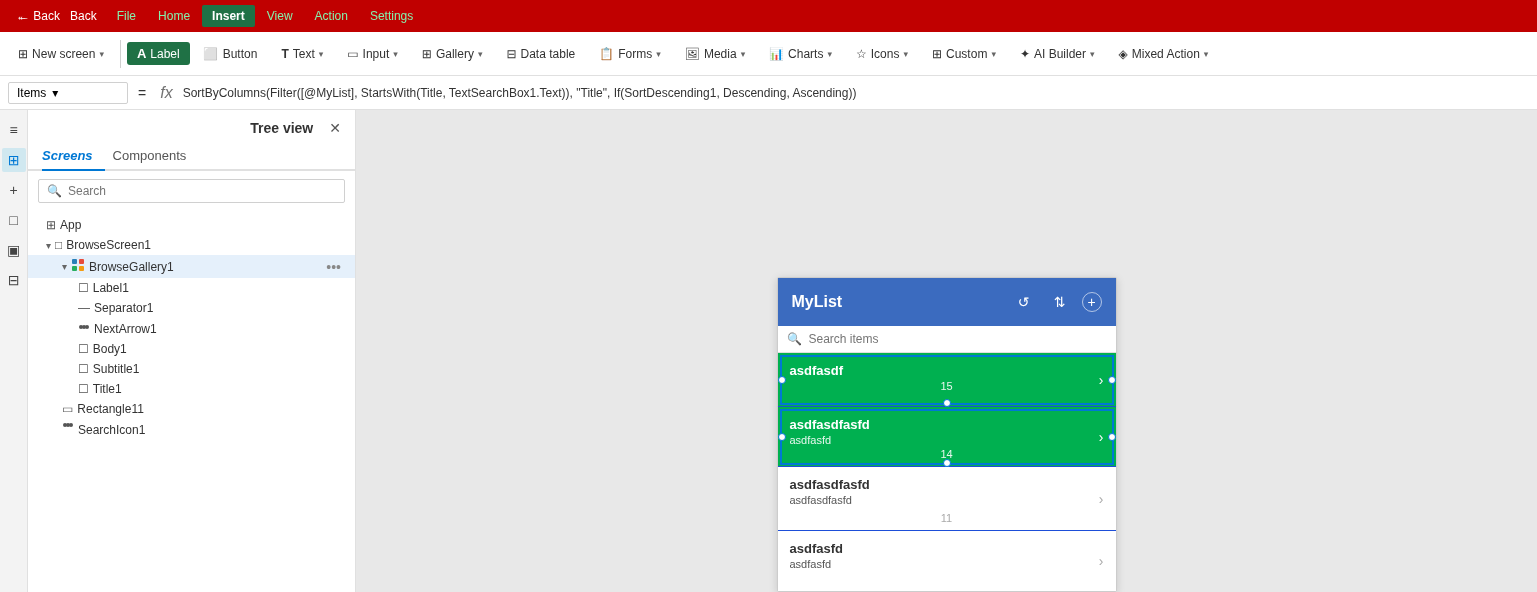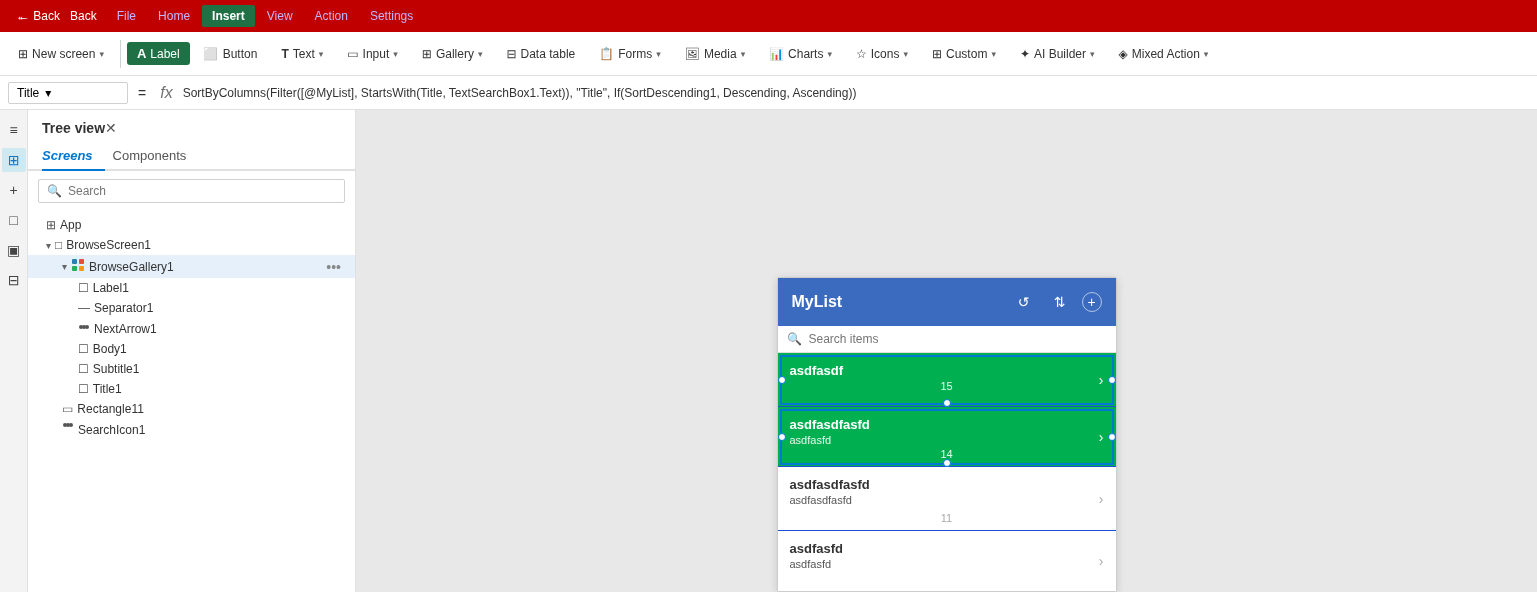--- a/index.html
+++ b/index.html
@@ -4,21 +4,21 @@
   <style>
     * { box-sizing: border-box; margin: 0; padding: 0; }
     body { font-family: 'Segoe UI', Arial, sans-serif; font-size: 13px; background: #f3f3f3; overflow: hidden; width: 1537px; height: 592px; }
 
     
     .menu-bar {
       display: flex; align-items: center; height: 32px;
       background: #c00000; padding: 0 8px; gap: 2px;
     }
     .menu-bar .menu-item {
-      color: #c4b5fd; padding: 4px 10px; cursor: pointer; font-size: 12px; border-radius: 2px;
+      color: #86efac; padding: 4px 10px; cursor: pointer; font-size: 12px; border-radius: 2px;
     }
     .menu-bar .menu-item.active { background: #1f7145; color: white; font-weight: 600; }
     .back-btn {
       display: flex; align-items: center; color: white; font-size: 12px;
       padding: 4px 8px; cursor: pointer; gap: 4px;
     }
 
     
     .toolbar {
       display: flex; align-items: center; height: 44px;
@@ -68,22 +68,23 @@
       cursor: pointer; border-radius: 2px; color: #444; font-size: 14px;
     }
     .sidebar-icon.active { background: #d0e8f0; color: #0078d4; }
 
     
     .tree-panel {
       width: 328px; background: white; border-right: 1px solid #e0e0e0;
       display: flex; flex-direction: column;
     }
     .tree-header {
-      display: flex; align-items: center; justify-content: flex-start;
+      display: flex; align-items: center; justify-content: flex-end;
       padding: 10px 14px 6px 14px;
+      gap: 16px;
     }
     .tree-header h3 { font-size: 14px; font-weight: 600; color: #333; }
     .tree-close { cursor: pointer; color: #555; font-size: 14px; }
 
     .tree-tabs {
       display: flex; border-bottom: 2px solid #e0e0e0; padding: 0 14px;
     }
     .tree-tab {
       padding: 6px 12px 6px 0; font-size: 13px; cursor: pointer; color: #555;
       margin-right: 8px;
@@ -256,21 +257,21 @@
   </button>
   <button class="toolbar-btn">
     <span>◈</span>
     <span>Mixed Action</span>
     <span class="chevron">▾</span>
   </button>
 </div>
 
 <div class="formula-bar">
   <div class="formula-dropdown">
-    <span>Title</span>
+    <span>Items</span>
     <span>▾</span>
   </div>
   <span class="formula-equals">=</span>
   <span class="formula-fx">fx</span>
   <div class="formula-input" style="font-size:12px;color:#333;">SortByColumns(Filter([@MyList], StartsWith(Title, TextSearchBox1.Text)), "Title", If(SortDescending1, Descending, Ascending))</div>
 </div>
 
 <div class="main-area">
 
   <div class="sidebar-icons">

